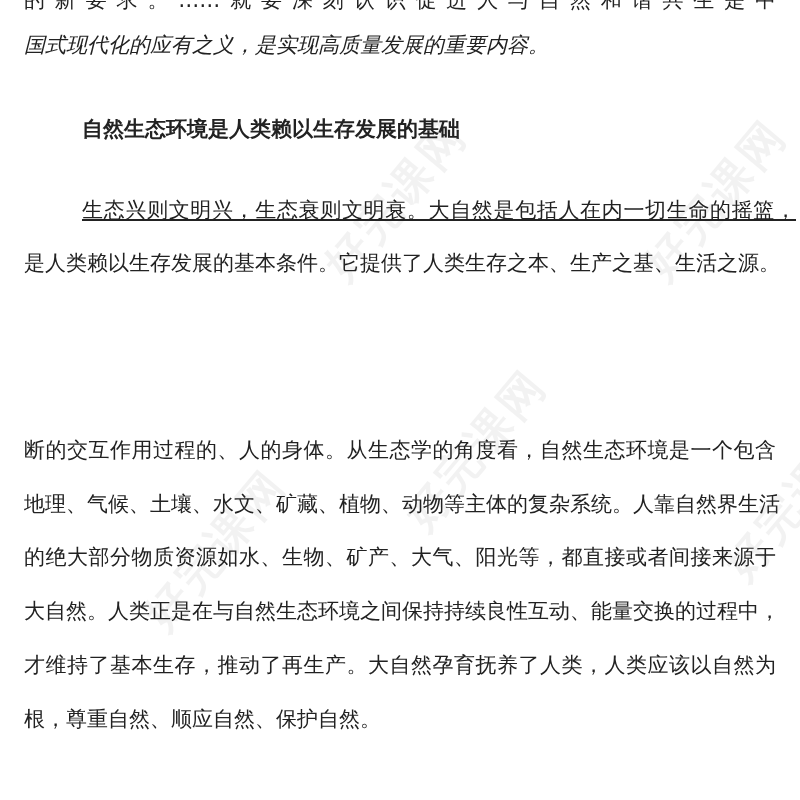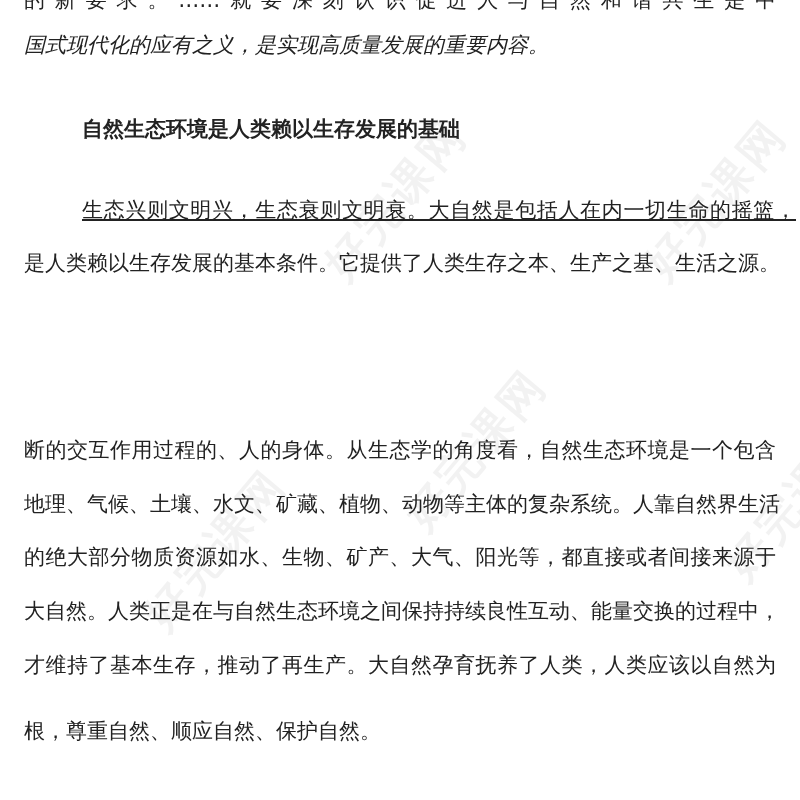--- a/index.html
+++ b/index.html
@@ -32,15 +32,15 @@
   <div class="line indent bold" style="top:116px;">自然生态环境是人类赖以生存发展的基础</div>
 
   <div class="line just indent" style="top:197px;">生态兴则文明兴，生态衰则文明衰。大自然是包括人在内一切生命的摇篮，</div>
   <div class="line just" style="top:250px;">是人类赖以生存发展的基本条件。它提供了人类生存之本、生产之基、生活之源。</div>
 
   <div class="line just" style="top:437px;">断的交互作用过程的、人的身体。从生态学的角度看，自然生态环境是一个包含</div>
   <div class="line just" style="top:491px;">地理、气候、土壤、水文、矿藏、植物、动物等主体的复杂系统。人靠自然界生活</div>
   <div class="line just" style="top:544px;">的绝大部分物质资源如水、生物、矿产、大气、阳光等，都直接或者间接来源于</div>
   <div class="line just" style="top:598px;">大自然。人类正是在与自然生态环境之间保持持续良性互动、能量交换的过程中，</div>
   <div class="line just" style="top:652px;">才维持了基本生存，推动了再生产。大自然孕育抚养了人类，人类应该以自然为</div>
-  <div class="line" style="top:706px;margin-top:12px;">根，尊重自然、顺应自然、保护自然。</div>
+  <div class="line" style="top:706px;">根，尊重自然、顺应自然、保护自然。</div>
 
 </div>
 
 </body></html>

